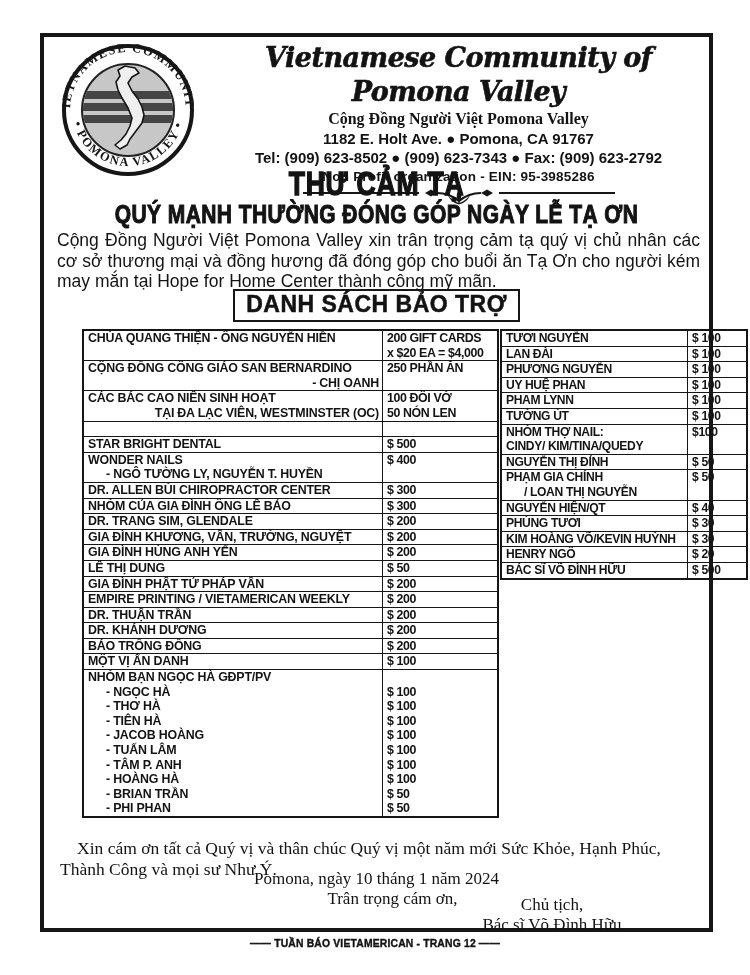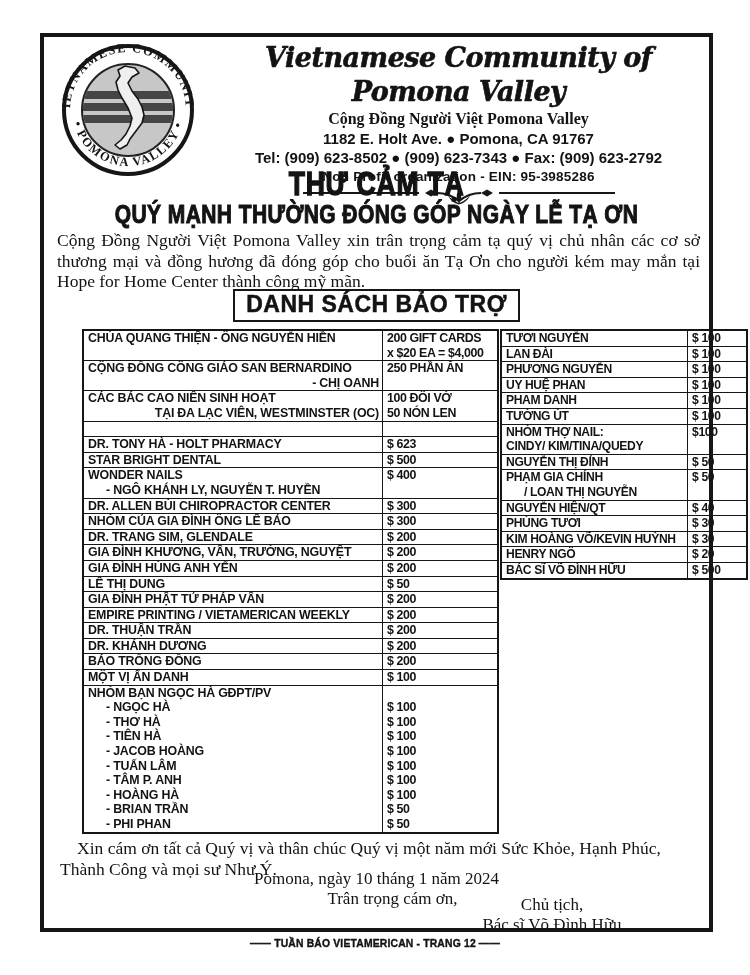--- a/index.html
+++ b/index.html
@@ -33,21 +33,21 @@
     -webkit-text-stroke:1.4px #131313;letter-spacing:1px;
   }
   .subtitle{
     position:absolute;left:0;right:0;top:163px;text-align:center;
     font-size:25px;font-weight:bold;line-height:28px;
     transform:scaleX(0.84);transform-origin:center;
     -webkit-text-stroke:1px #131313;letter-spacing:0.5px;
   }
   .intro{
     position:absolute;left:13px;right:9px;top:193px;
-    font-family:Liberation Serif, serif;font-size:17.5px;line-height:20.5px;
+    font-family:Liberation Sans, sans-serif;font-size:17.5px;line-height:20.5px;
     text-align:justify;
   }
   .list-heading-wrap{position:absolute;left:0;right:0;top:252px;text-align:center;}
   .list-heading{
     display:inline-block;border:2.5px solid #161616;padding:0 11px 2px 11px;
     font-size:23px;font-weight:bold;letter-spacing:0.5px;
     -webkit-text-stroke:0.5px #131313;
   }
   
   table.donor{border-collapse:collapse;table-layout:fixed;position:absolute;top:292px;}
@@ -174,38 +174,30 @@
         <tr>
           <td class="c0">
             <div>&nbsp;</div>
           </td>
           <td class="c1">
             <div>&nbsp;</div>
           </td>
         </tr>
         <tr>
           <td class="c0">
-            <div>DR. TONY HÀ - HOLT PHARMACY</div>
-          </td>
-          <td class="c1">
-            <div>$ 623</div>
-          </td>
-        </tr>
-        <tr>
-          <td class="c0">
             <div>STAR BRIGHT DENTAL</div>
           </td>
           <td class="c1">
             <div>$ 500</div>
           </td>
         </tr>
         <tr>
           <td class="c0">
             <div>WONDER NAILS</div>
-            <div class="ind">- NGÔ KHÁNH LY, NGUYỄN T. HUYỀN</div>
+            <div class="ind">- NGÔ TƯỜNG LY, NGUYỄN T. HUYỀN</div>
           </td>
           <td class="c1 vb">
             <div>$ 400</div>
           </td>
         </tr>
         <tr>
           <td class="c0">
             <div>DR. ALLEN BÙI CHIROPRACTOR CENTER</div>
           </td>
           <td class="c1">
@@ -357,21 +349,21 @@
         <tr>
           <td class="c0">
             <div>UY HUỆ PHAN</div>
           </td>
           <td class="c1">
             <div>$ 100</div>
           </td>
         </tr>
         <tr>
           <td class="c0">
-            <div>PHAM DANH</div>
+            <div>PHAM LYNN</div>
           </td>
           <td class="c1">
             <div>$ 100</div>
           </td>
         </tr>
         <tr>
           <td class="c0">
             <div>TƯỜNG ÚT</div>
           </td>
           <td class="c1">

